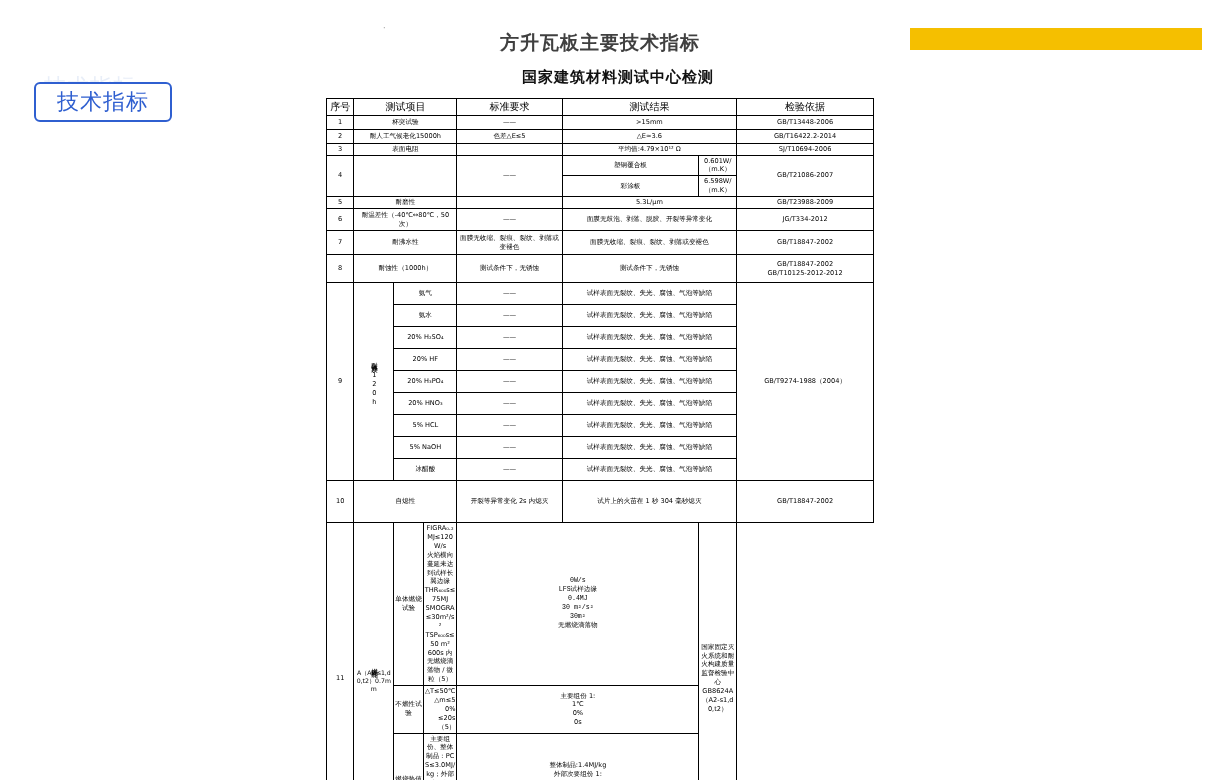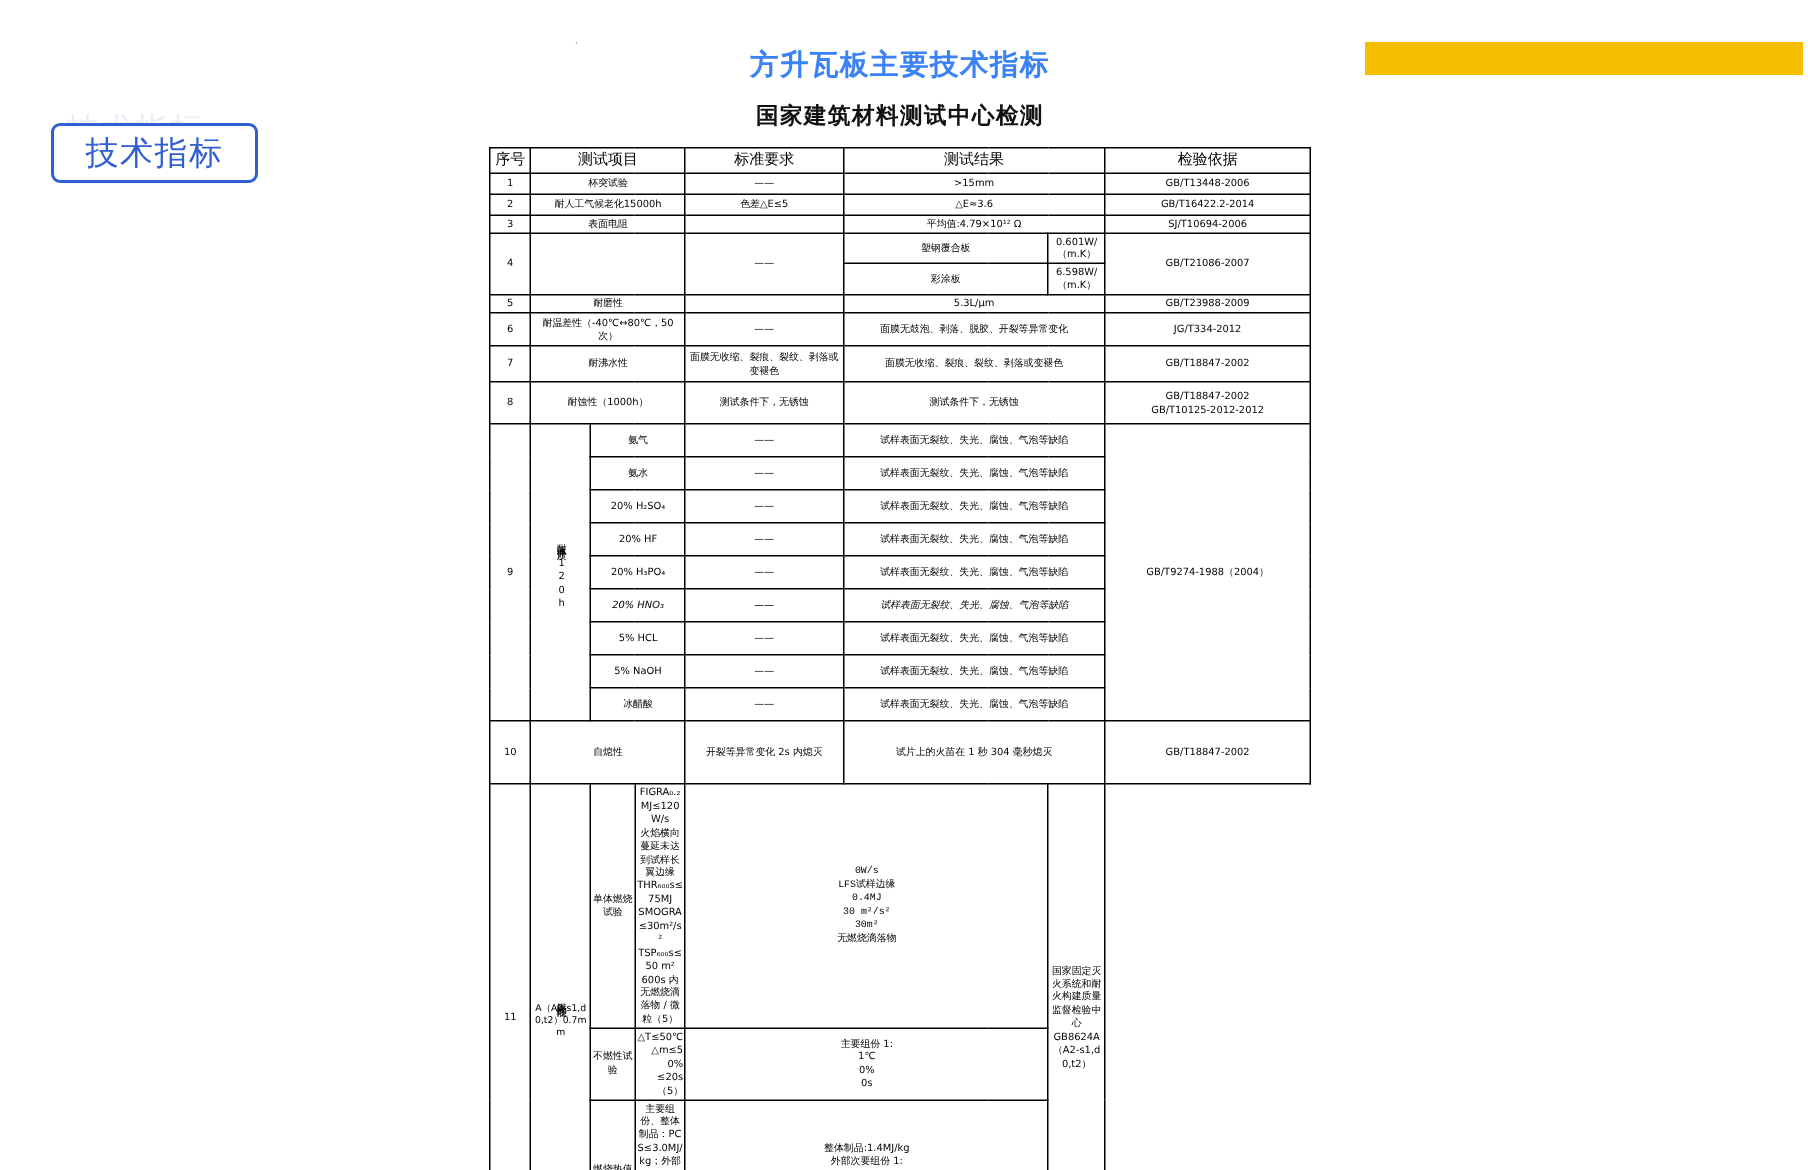--- a/index.html
+++ b/index.html
@@ -41,25 +41,25 @@
   .tiny-dot {
     position:absolute; left:383px; top:24px;
     font-size:8px; color:#999;
   }
   .doc-title {
     position:absolute; left:326px; top:30px; width:548px;
     text-align:center;
     font-family:Liberation Serif, serif;
     font-weight:bold;
     font-size:19px;
-    color:#3b82f6;
+    color:#404040;
     letter-spacing:1px;
   }
   .doc-subtitle {
-    position:absolute; left:326px; top:68px; width:548px;
+    position:absolute; left:344px; top:68px; width:548px;
     text-align:center;
     font-family:"DejaVu Serif", serif;
     font-weight:bold;
     font-size:15px;
     color:#111;
     letter-spacing:1px;
   }
   table.spec {
     position:absolute;
     left:326px; top:98px;
@@ -232,21 +232,21 @@
     <tr style="height:22px;">
       <td colspan="2">20% HF</td>
       <td>——</td>
       <td colspan="3">试样表面无裂纹、失光、腐蚀、气泡等缺陷</td>
     </tr>
     <tr style="height:22px;">
       <td colspan="2">20% H₃PO₄</td>
       <td>——</td>
       <td colspan="3">试样表面无裂纹、失光、腐蚀、气泡等缺陷</td>
     </tr>
-    <tr style="height:22px;font-style:italic;">
+    <tr style="height:22px;">
       <td colspan="2">20% HNO₃</td>
       <td>——</td>
       <td colspan="3">试样表面无裂纹、失光、腐蚀、气泡等缺陷</td>
     </tr>
     <tr style="height:22px;">
       <td colspan="2">5% HCL</td>
       <td>——</td>
       <td colspan="3">试样表面无裂纹、失光、腐蚀、气泡等缺陷</td>
     </tr>
     <tr style="height:22px;">

